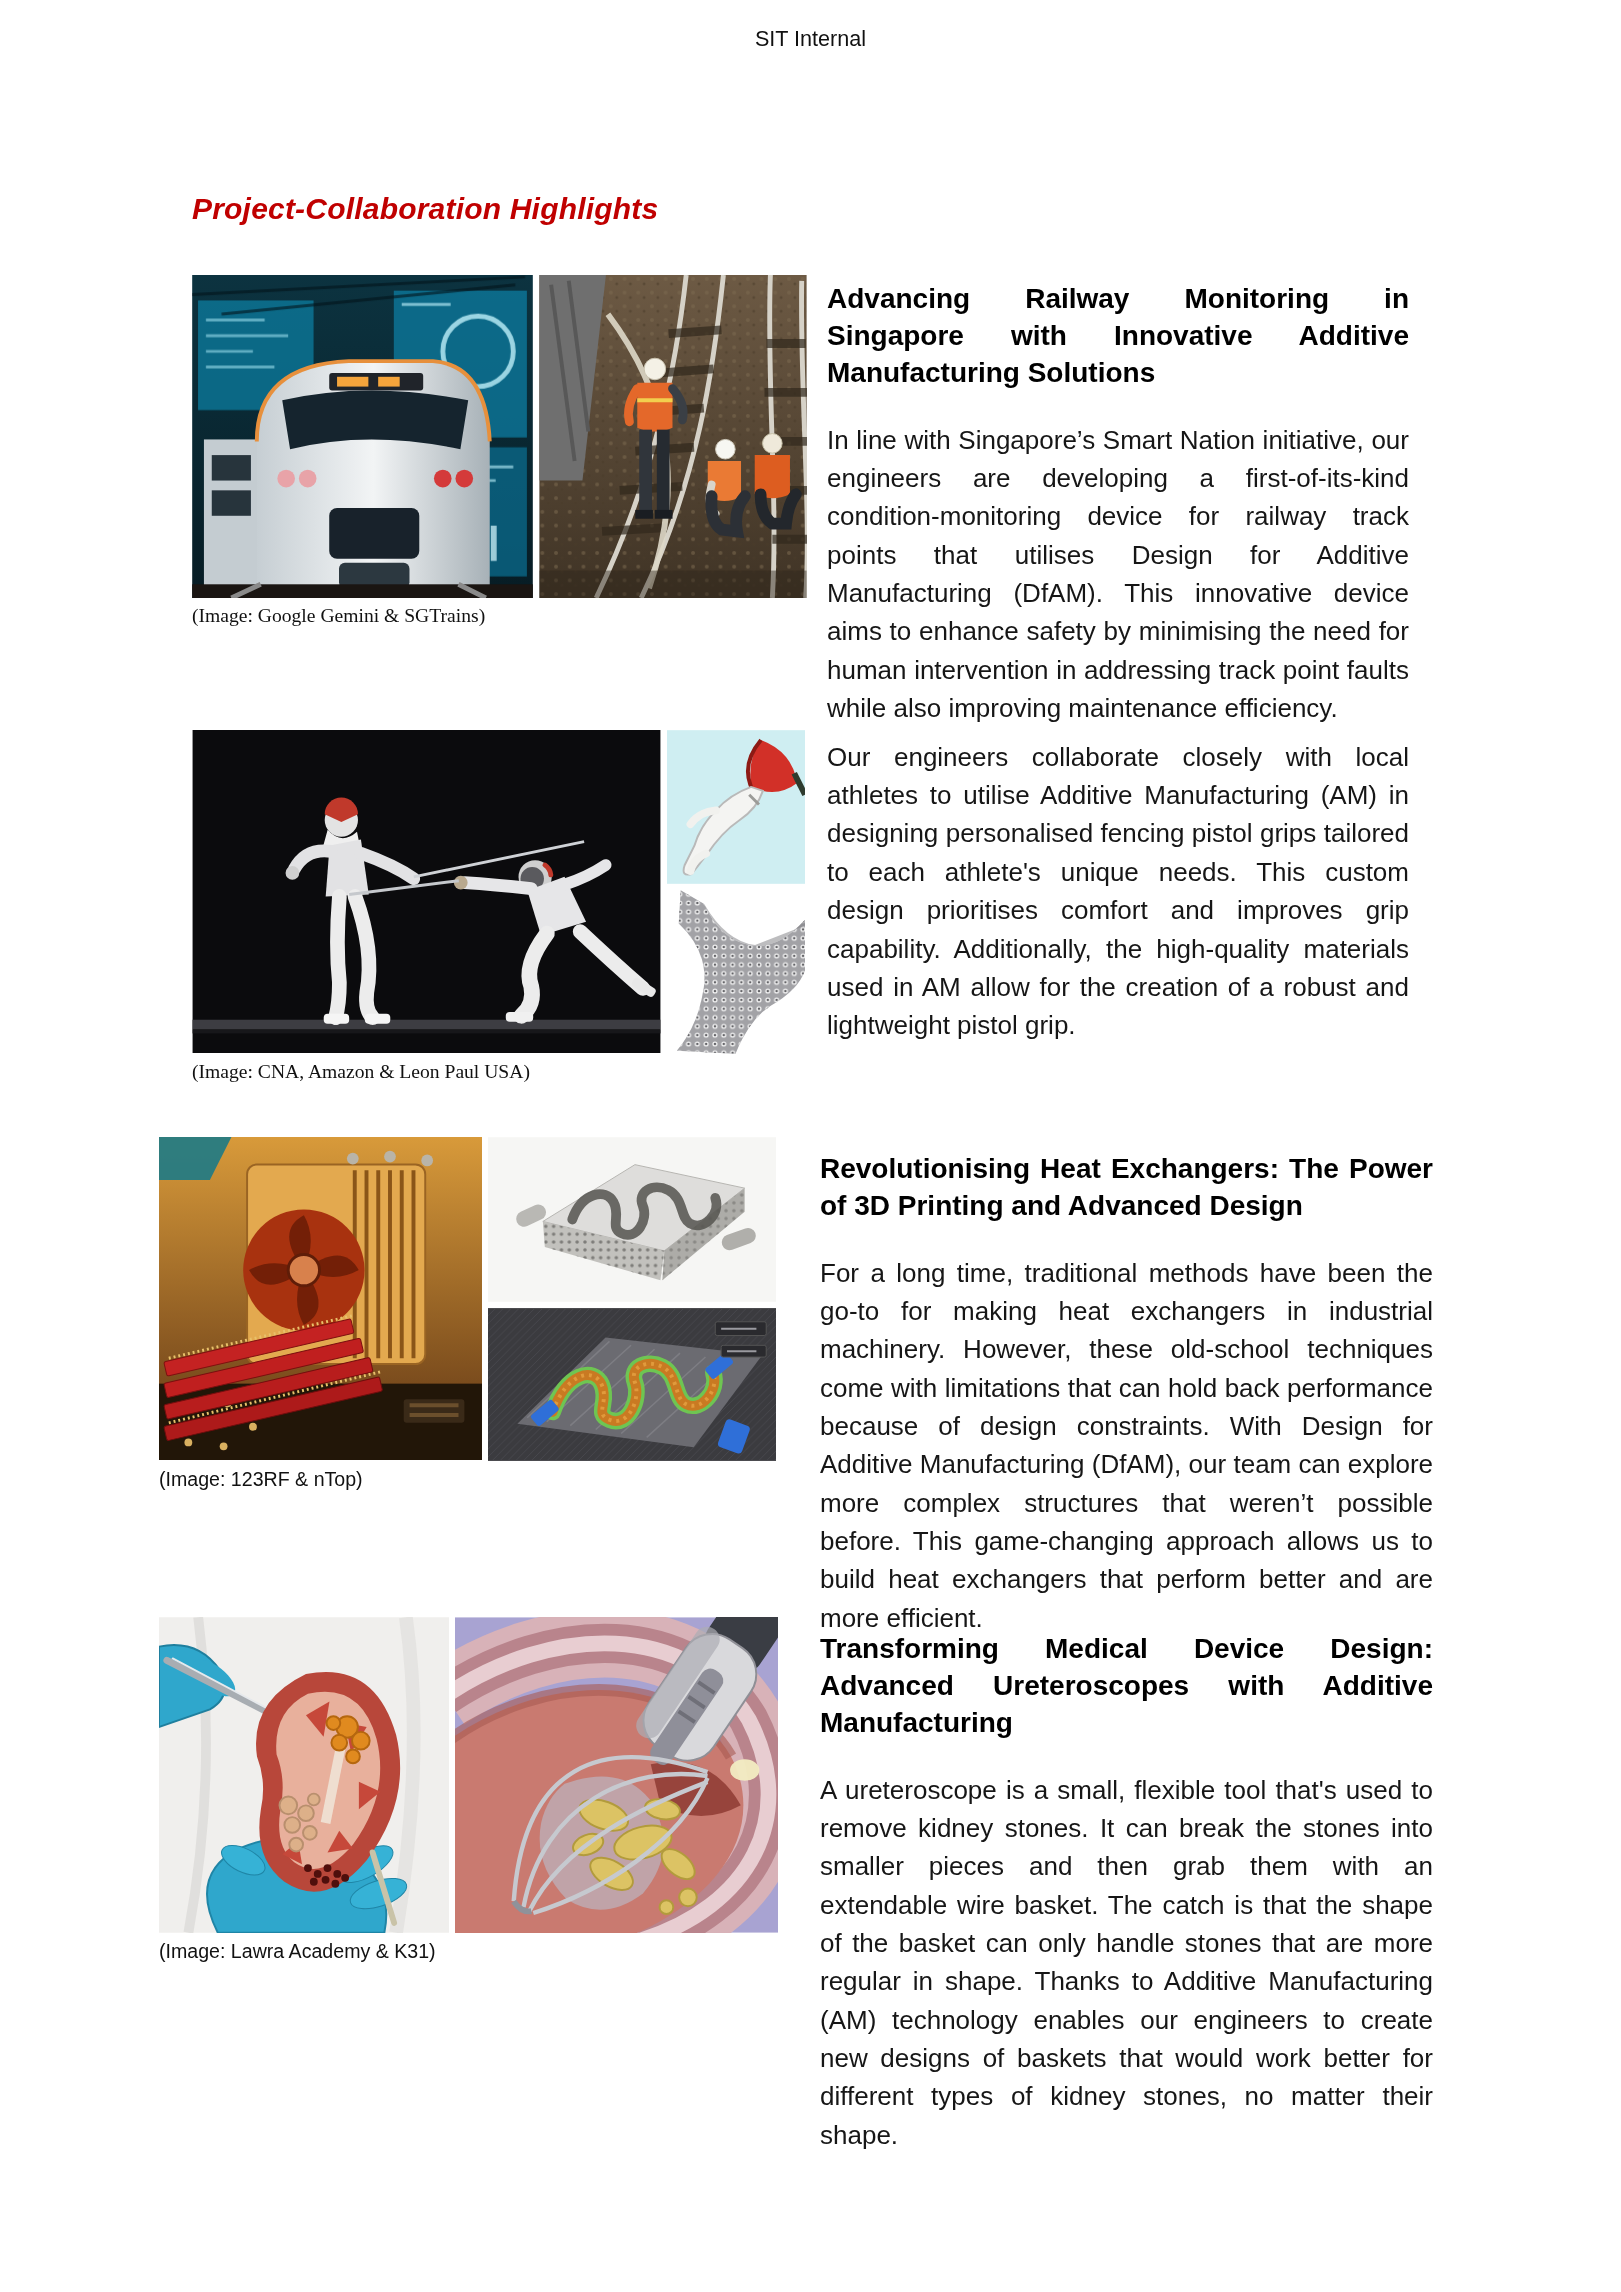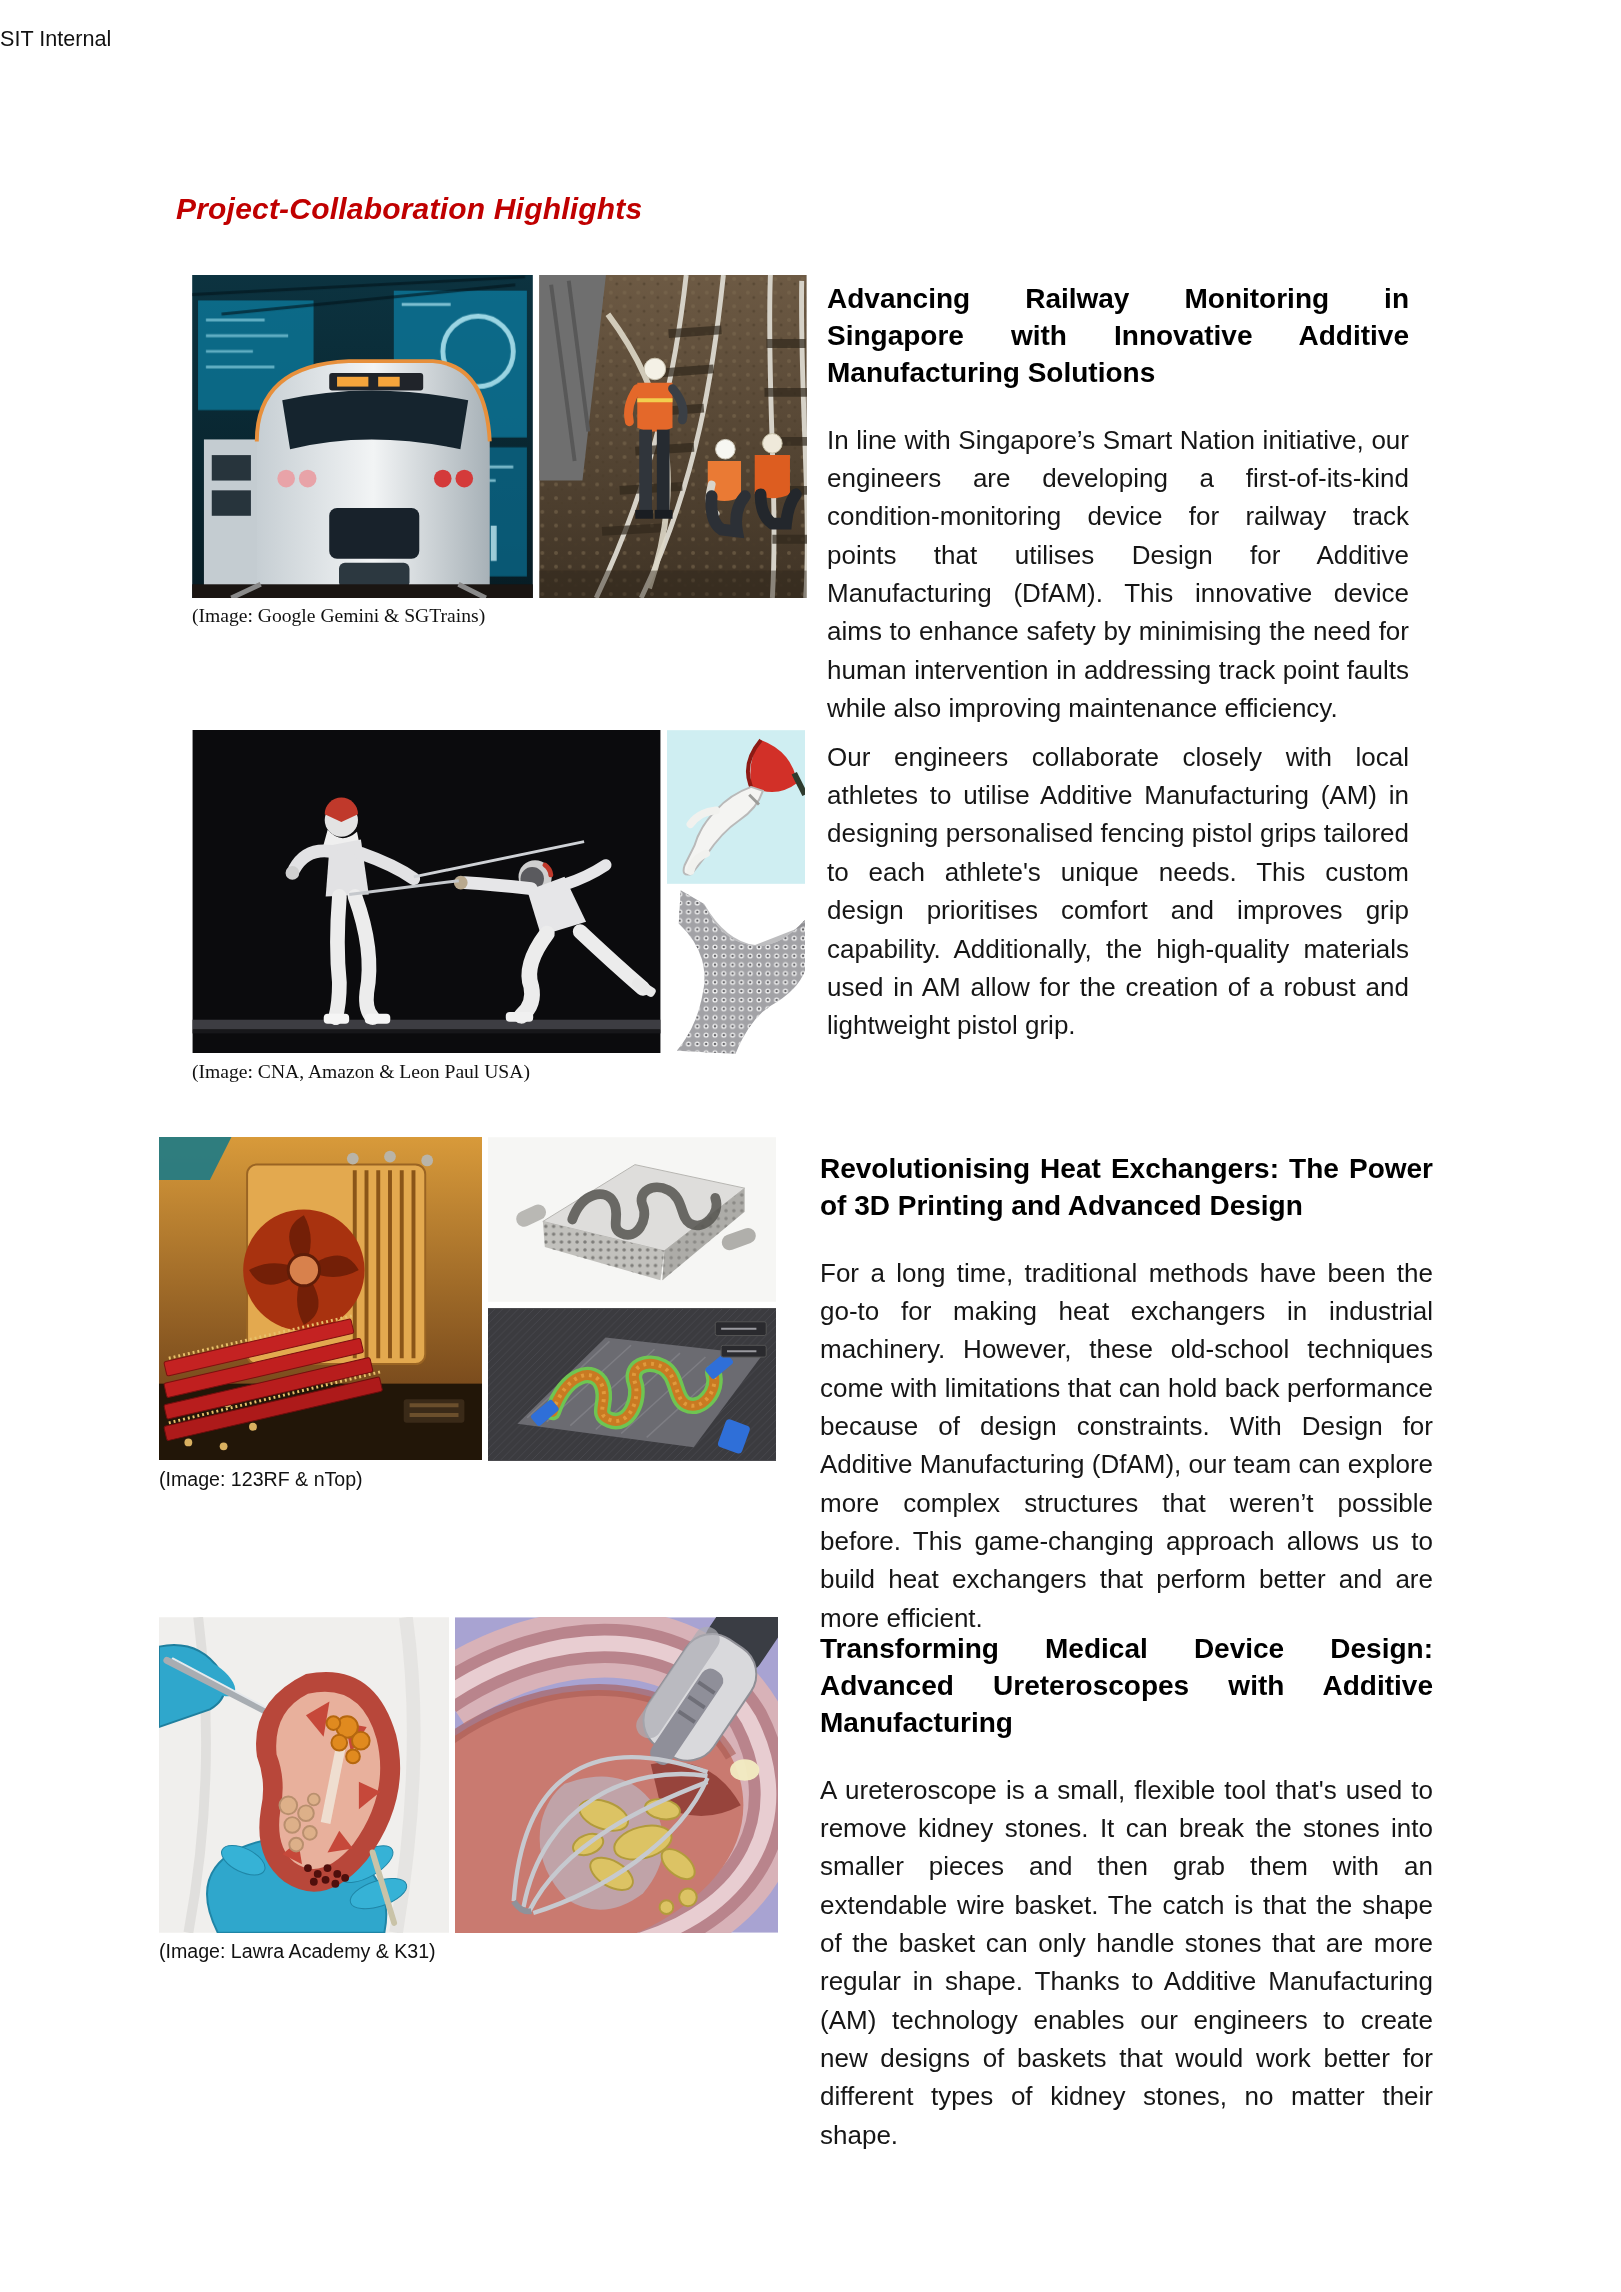--- a/index.html
+++ b/index.html
@@ -1,18 +1,18 @@
 <!DOCTYPE html>
 <html><head>
 <meta charset="utf-8">
 <style>
   html,body{margin:0;padding:0;background:#ffffff;}
   body{width:1621px;height:2293px;position:relative;font-family:"Liberation Sans",sans-serif;color:#161616;overflow:hidden;}
-  .doc-header{position:absolute;top:25.5px;left:0;width:1621px;font-size:21.6px;color:#111;}
-  .doc-title{position:absolute;top:192px;left:176px;margin:0;font-size:30px;font-weight:bold;font-style:italic;color:#c00000;letter-spacing:0.2px;}
+  .doc-header{position:absolute;top:25.5px;left:0;width:1621px;text-align:center;font-size:21.6px;color:#111;}
+  .doc-title{position:absolute;top:192px;left:192px;margin:0;font-size:30px;font-weight:bold;font-style:italic;color:#c00000;letter-spacing:0.2px;}
   .row{position:absolute;display:flex;align-items:flex-start;}
   .row-a{left:192px;}
   .row-b{left:159px;}
   #s1{top:275px;}
   #s2{top:730px;}
   #s3{top:1137px;}
   #s4{top:1617px;}
   .row-a .imgcol{width:615px;flex:none;font-family:Liberation Serif, serif;}
   .row-b .imgcol{width:619px;flex:none;}
   .row-a .textcol{width:582px;flex:none;margin-left:20px;}

